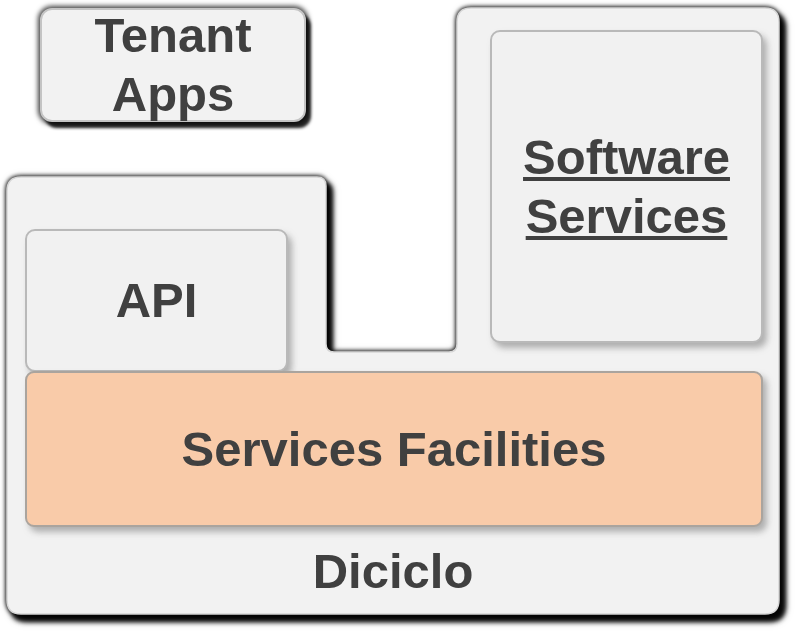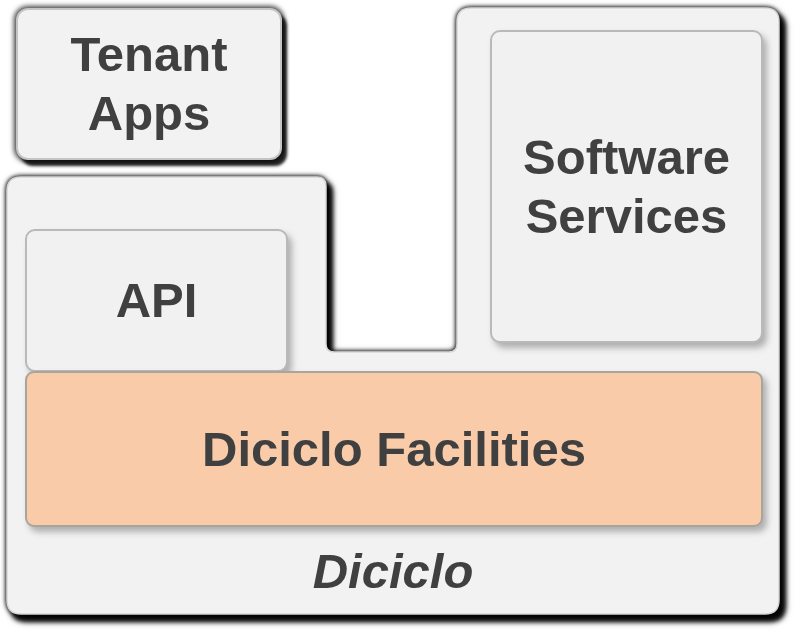--- a/index.html
+++ b/index.html
@@ -41,43 +41,44 @@
     line-height: 1.2;
     color: #404040;
     border-radius: 10px;
   }
   .gray-box {
     background: #f1f1f1;
     border: 2px solid #b9b9b9;
     box-shadow: 4px 5px 6px rgba(120,120,120,0.55);
   }
   .tenant {
-    left: 16px;
+    left: 40px;
     top: 8px;
     width: 266px;
-    height: 152px;
+    height: 114px;
     background: #f2f2f2;
     border: 2px solid #c4c4c4;
     border-radius: 12px;
     box-shadow: 5px 6px 3px rgba(0,0,0,0.85),
                 0 0 5px 2px rgba(0,0,0,0.75);
   }
   .api {
     left: 25px;
     top: 200px;
     width: 263px;
     height: 143px;
     margin-top: 29px;
   }
   .services {
     left: 490px;
     top: 30px;
     width: 273px;
     height: 313px;
     padding: 16px 8px;
+    text-decoration: underline;
   }
   .facilities {
     left: 25px;
     top: 371px;
     width: 738px;
     height: 156px;
     background: #f9cba9;
     border: 2px solid #aaa49e;
     border-radius: 9px;
     box-shadow: 4px 5px 6px rgba(120,120,120,0.55);
@@ -87,21 +88,20 @@
     left: 7px;
     top: 527px;
     width: 772px;
     height: 87px;
     display: flex;
     align-items: center;
     justify-content: center;
     font-weight: 700;
     font-size: 49px;
     color: #404040;
-    font-style: italic;
   }
   .label-text {
     display: block;
     max-width: 100%;
   }
 </style>
 </head>
 <body>
 
 <div class="stage">
@@ -132,18 +132,18 @@
 
   <div class="box gray-box api">
     <span class="label-text">API</span>
   </div>
 
   <div class="box gray-box services">
     <span class="label-text">Software Services</span>
   </div>
 
   <div class="box facilities">
-    <span class="label-text">Diciclo Facilities</span>
+    <span class="label-text">Services Facilities</span>
   </div>
 
   <div class="platform-label">Diciclo</div>
 
 </div>
 
 </body></html>

